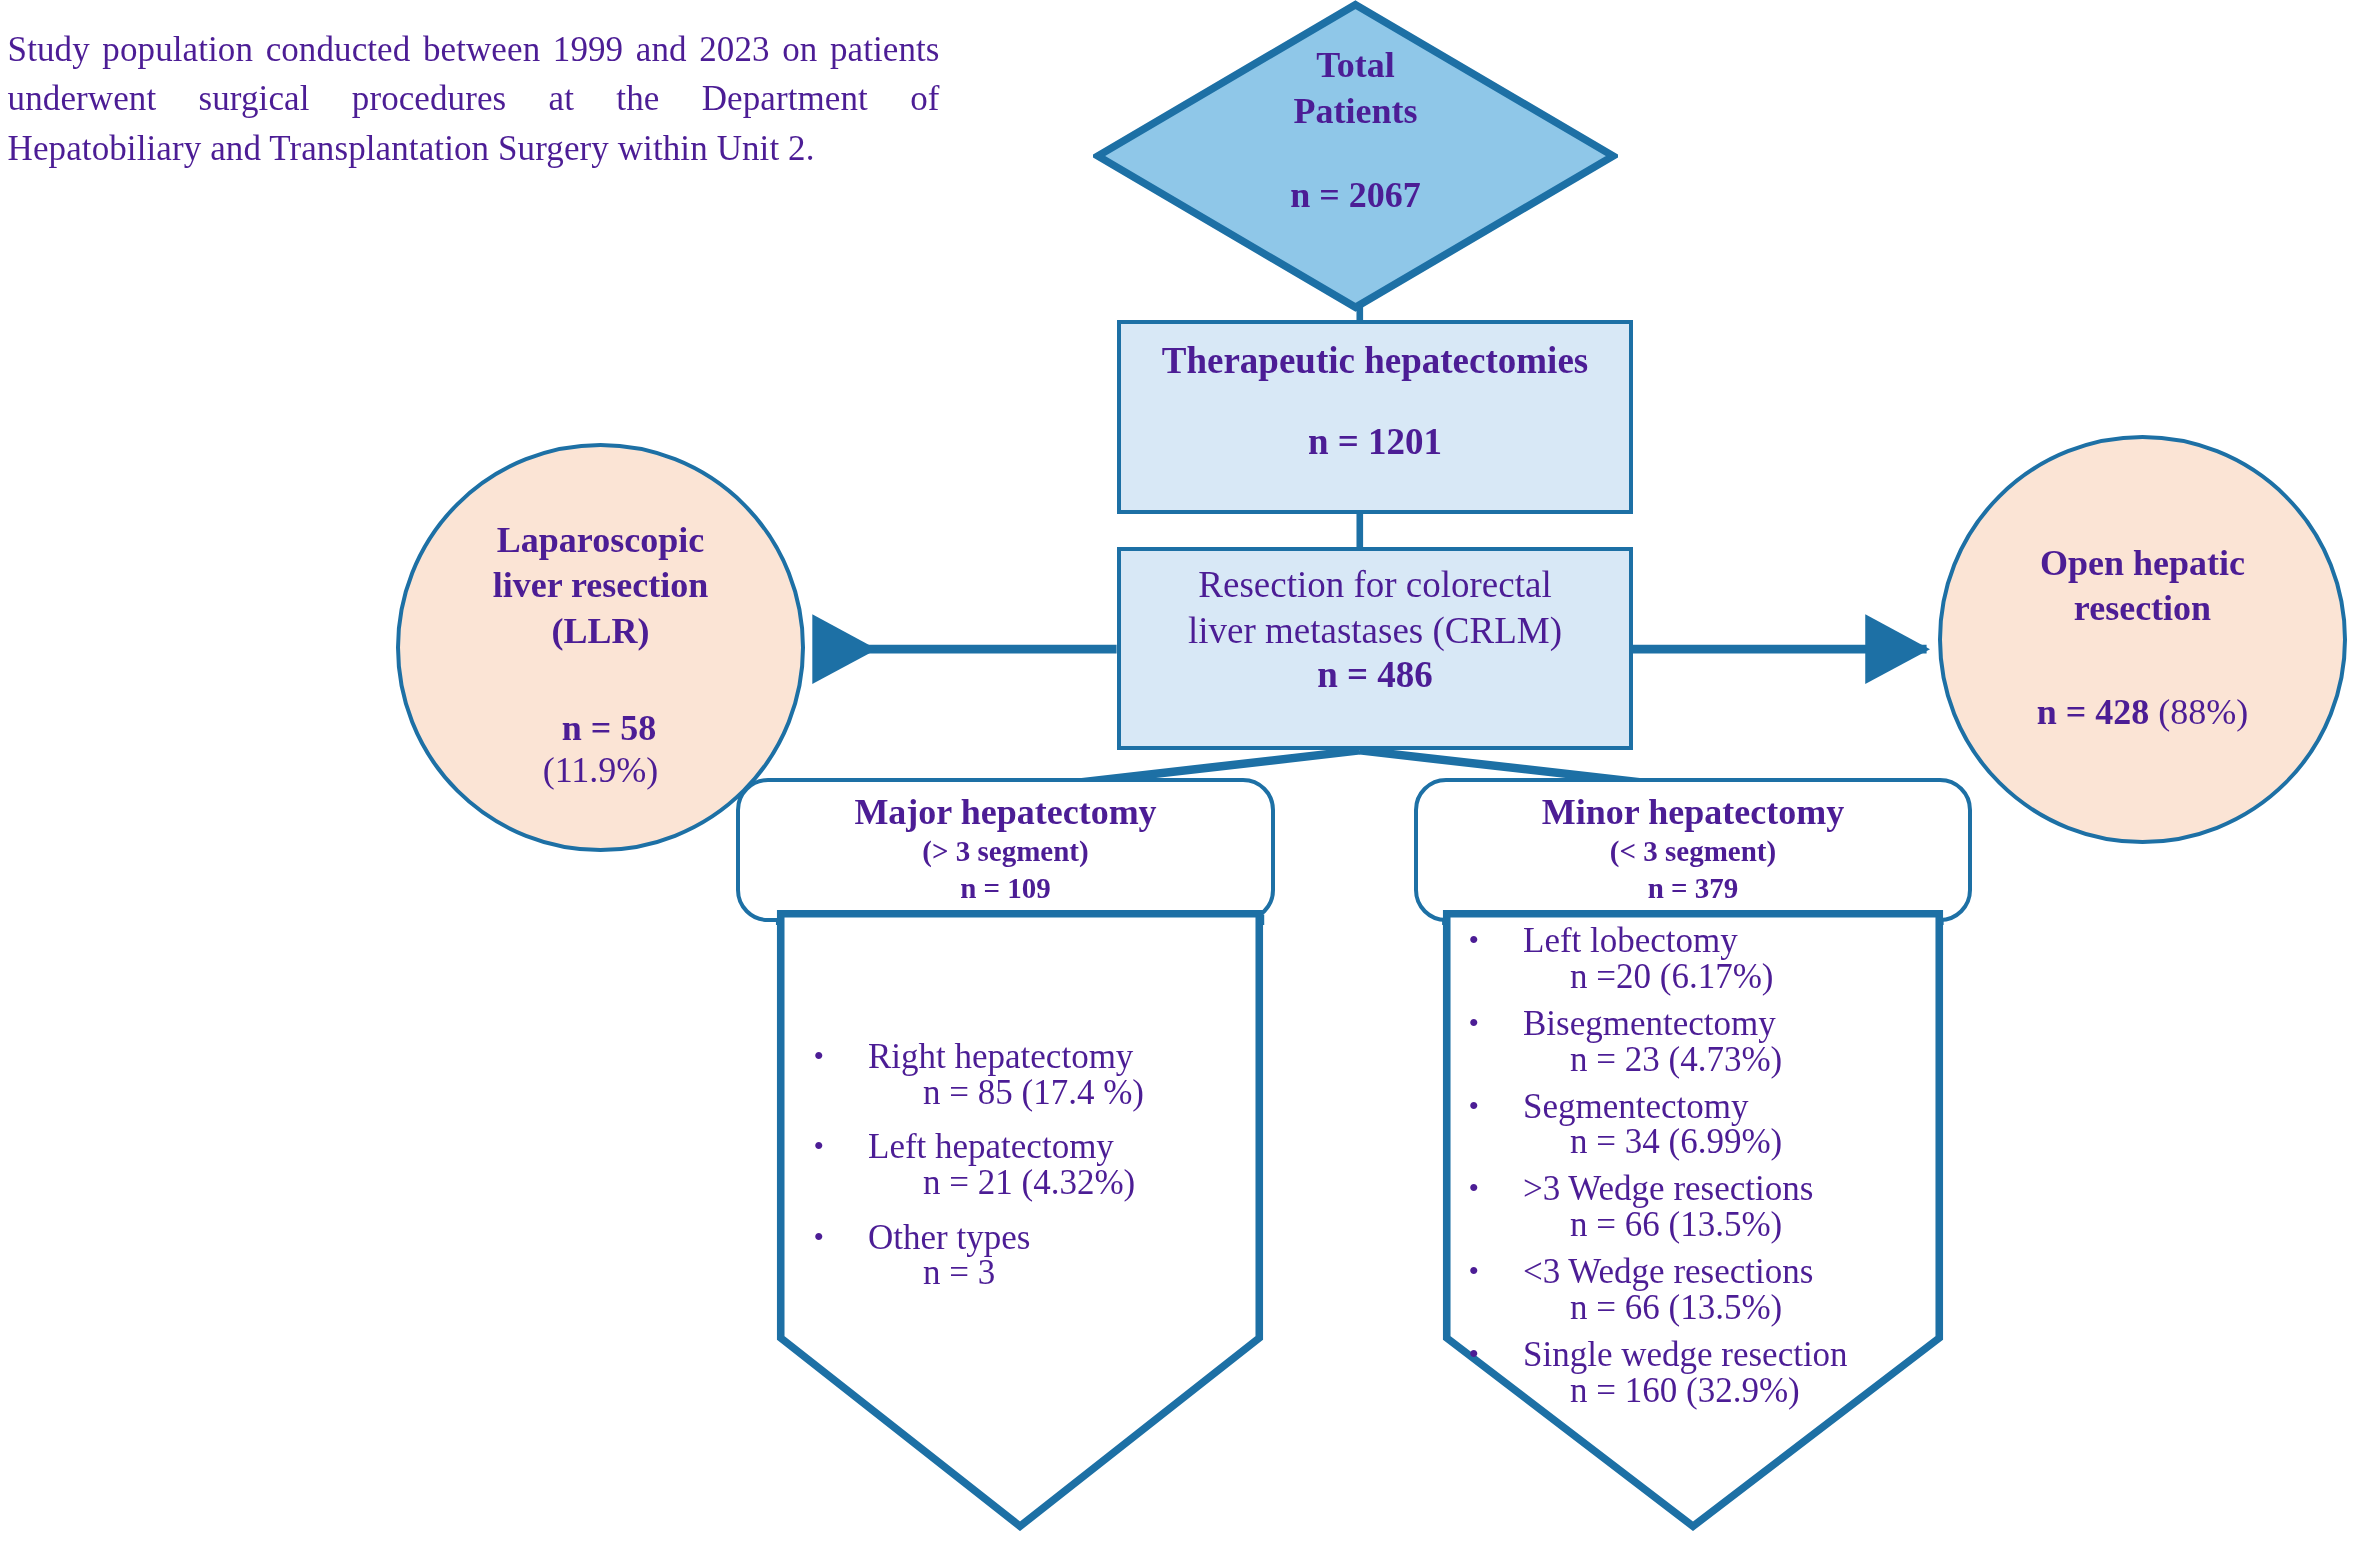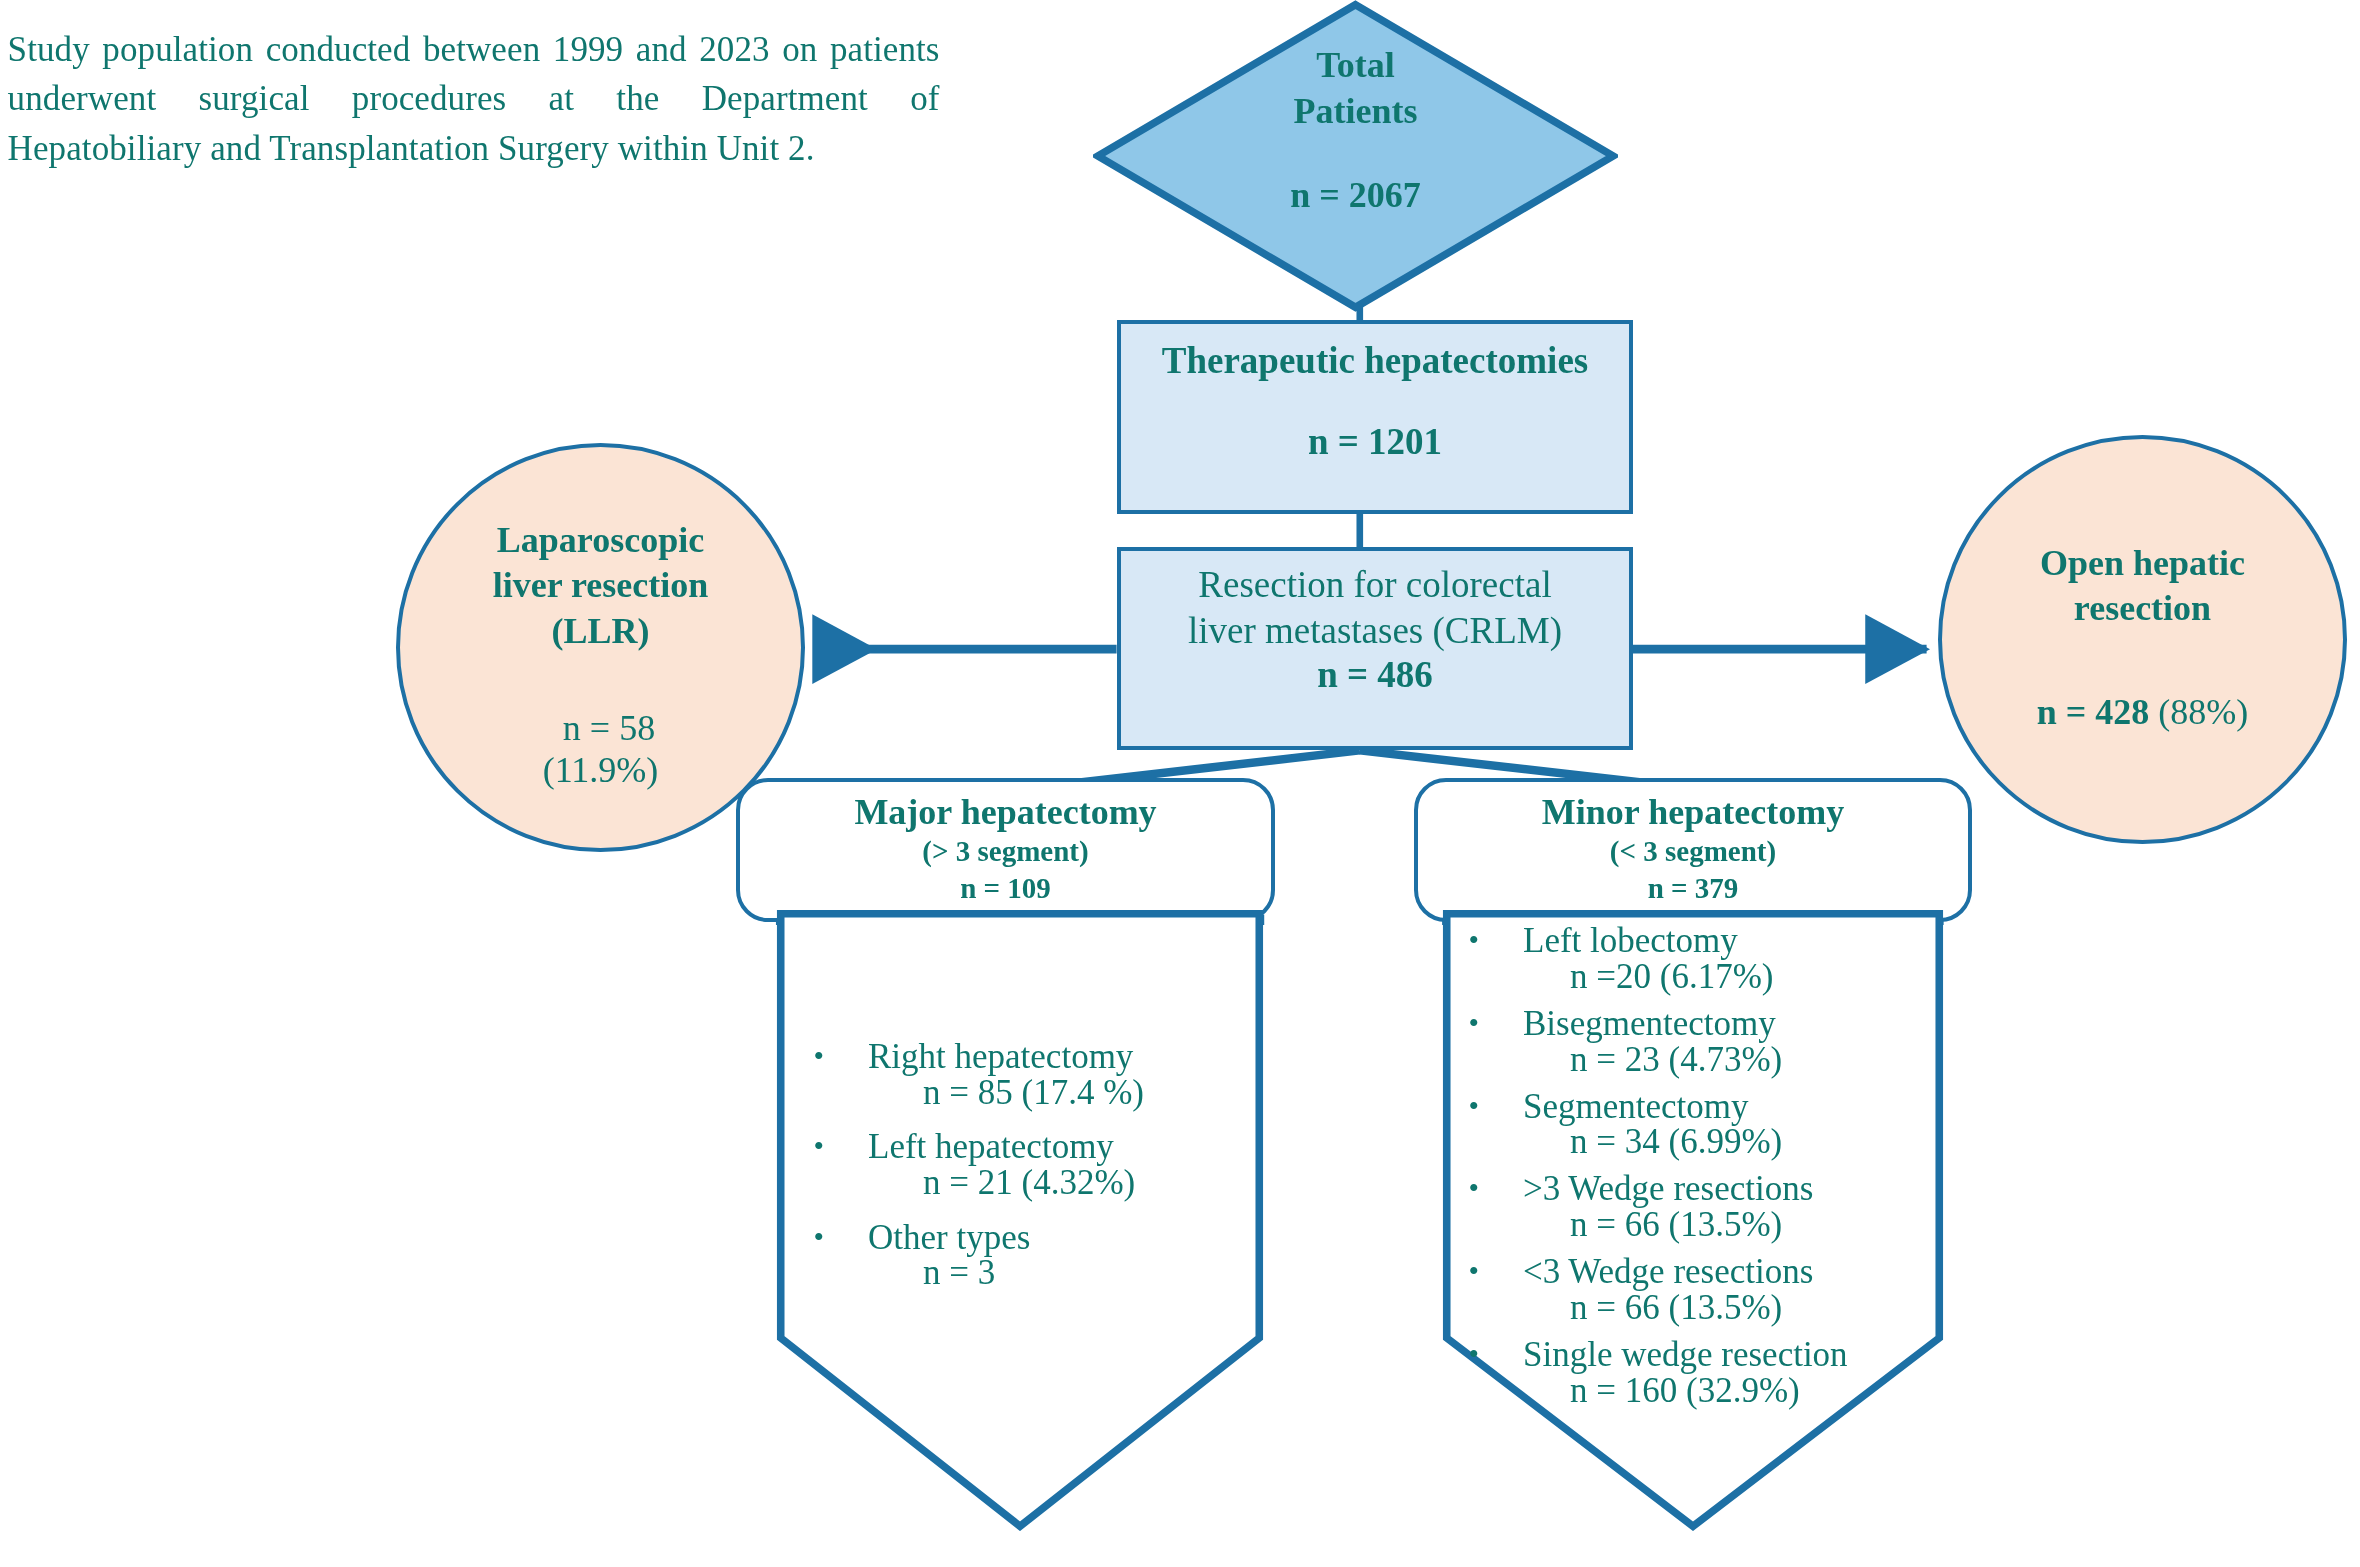--- a/index.html
+++ b/index.html
@@ -6,21 +6,21 @@
     margin: 0;
     padding: 0;
     background: #ffffff;
   }
   #page {
     position: relative;
     width: 2360px;
     height: 1567px;
     background: #ffffff;
     font-family: "Liberation Serif", "DejaVu Serif", serif;
-    color: #0f766e;
+    color: #4c1d95;
     overflow: hidden;
   }
   #wires {
     position: absolute;
     left: 0; top: 0;
     width: 2360px;
     height: 1567px;
     pointer-events: none;
   }
   .node {
@@ -117,21 +117,21 @@
   }
   #circle-llr {
     left: 396px;
     top: 443px;
     width: 409px;
     height: 409px;
     justify-content: flex-start;
     padding-top: 71px;
   }
   #circle-llr .hdr { font-weight: bold; font-size: 36px; line-height: 1.26; }
-  #circle-llr .n   { font-weight: normal; font-size: 36px; margin-top: 53px; margin-left: 17px; }
+  #circle-llr .n   { font-weight: bold; font-size: 36px; margin-top: 53px; margin-left: 17px; }
   #circle-llr .pct { font-size: 36px; line-height: 1.2; }
 
   #circle-open {
     left: 1938px;
     top: 435px;
     width: 409px;
     height: 409px;
     justify-content: flex-start;
     padding-top: 102px;
   }

